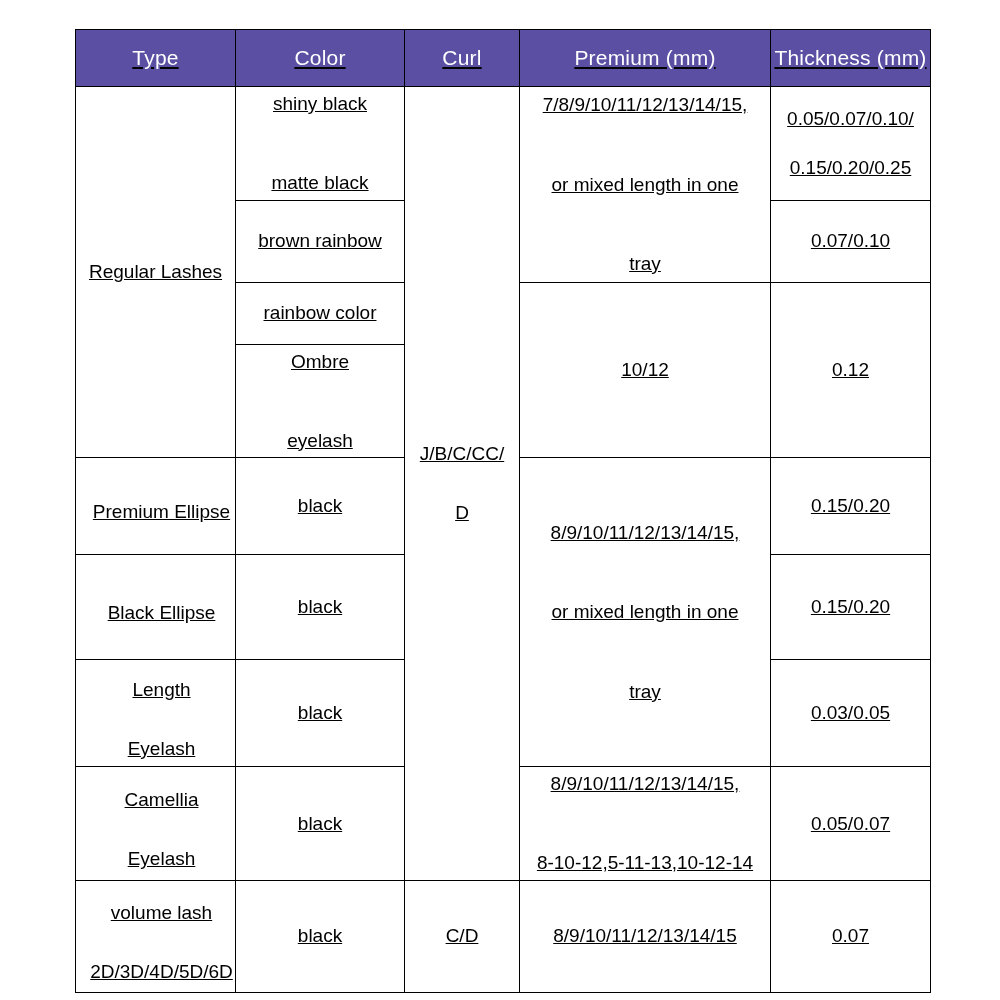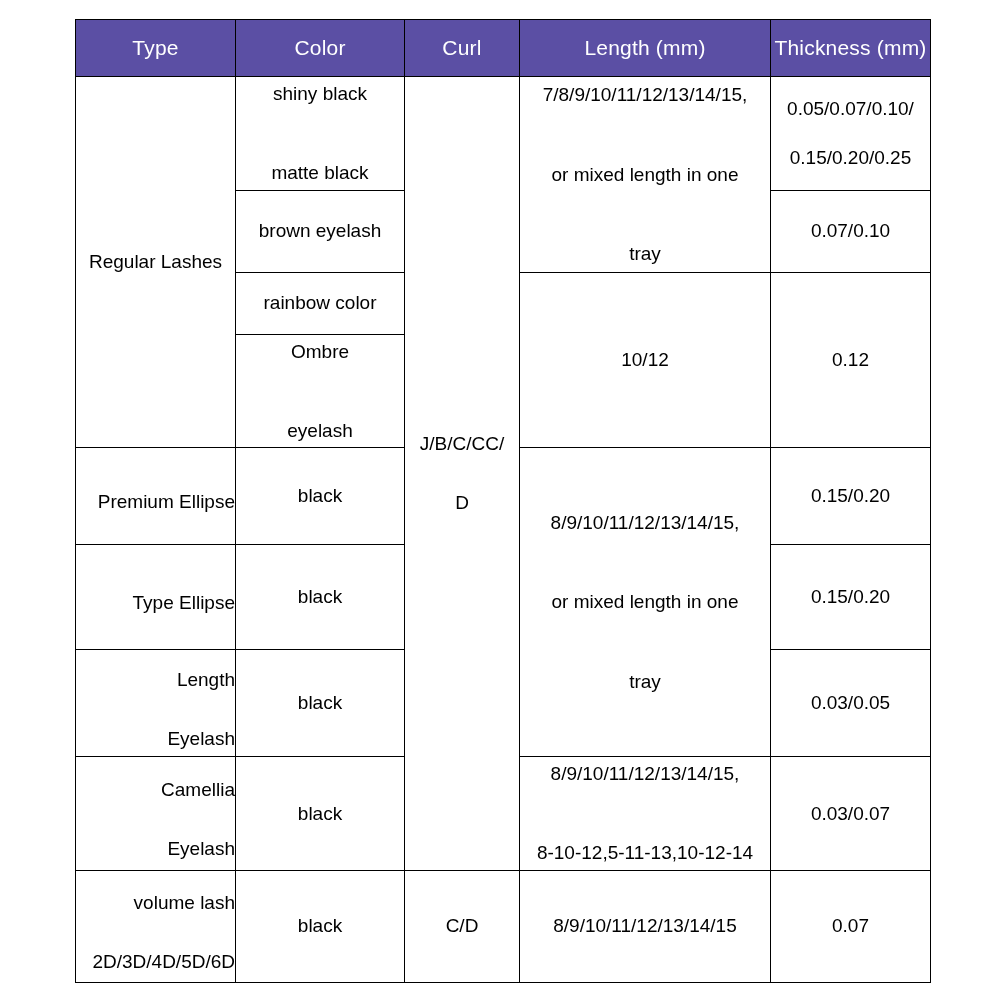--- a/index.html
+++ b/index.html
@@ -17,26 +17,27 @@
   }
   #page {
     position: relative;
     width: 1000px;
     height: 1000px;
     background: #ffffff;
   }
   table.spec-table {
     position: absolute;
     left: 75px;
-    top: 19px;
+    top: 29px;
     width: 855px;
     height: 946px;
     border-collapse: collapse;
     table-layout: fixed;
     background: #ffffff;
+    text-decoration: underline;
   }
   table.spec-table th,
   table.spec-table td {
     border: 1px solid #000000;
     padding: 0;
     vertical-align: middle;
     text-align: center;
     font-weight: normal;
   }
   thead th {
@@ -64,21 +65,21 @@
     display: block;
     width: 100%;
     box-sizing: border-box;
   }
   .top-left {
     vertical-align: top;
     text-align: left;
   }
   .top-left .cell {
     padding: 12px 0 0 12px;
-    text-align: right;
+    text-align: center;
   }
   .top-left .cell .ln { display: block; }
   .top-left .cell .ln + .ln { margin-top: 26px; }
 
   .midcenter .cell {
     padding: 0 8px;
   }
   .midcenter .cell .ln { display: block; }
   .midcenter .cell .ln + .ln { margin-top: 22px; }
 
@@ -100,21 +101,21 @@
       <col class="c-curl">
       <col class="c-length">
       <col class="c-thickness">
     </colgroup>
 
     <thead>
       <tr>
         <th>Type</th>
         <th>Color</th>
         <th>Curl</th>
-        <th>Length (mm)</th>
+        <th>Premium (mm)</th>
         <th>Thickness (mm)</th>
       </tr>
     </thead>
 
     <tbody>
 
       <tr style="height:105px;">
         <td rowspan="4" class="midcenter">
           <span class="cell">
               <span class="ln">Regular Lashes</span>
@@ -143,21 +144,21 @@
           <span class="cell">
             <span class="ln">0.05/0.07/0.10/</span>
             <span class="ln">0.15/0.20/0.25</span>
           </span>
         </td>
       </tr>
 
       <tr style="height:82px;">
         <td class="midcenter">
           <span class="cell">
-              <span class="ln">brown   eyelash</span>
+              <span class="ln">brown   rainbow</span>
             </span>
         </td>
         <td class="midcenter">
           <span class="cell">
               <span class="ln">0.07/0.10</span>
             </span>
         </td>
       </tr>
 
       <tr style="height:62px;">
@@ -208,21 +209,21 @@
         <td class="midcenter">
           <span class="cell">
               <span class="ln">0.15/0.20</span>
             </span>
         </td>
       </tr>
 
       <tr style="height:105px;">
         <td class="top-left">
           <span class="cell">
-              <span class="ln">Type Ellipse</span>
+              <span class="ln">Black Ellipse</span>
             </span>
         </td>
         <td class="midcenter">
           <span class="cell">
               <span class="ln">black</span>
             </span>
         </td>
         <td class="midcenter">
           <span class="cell">
               <span class="ln">0.15/0.20</span>
@@ -262,21 +263,21 @@
             </span>
         </td>
         <td class="midcenter wide-gap">
           <span class="cell">
             <span class="ln">8/9/10/11/12/13/14/15,</span>
             <span class="ln">8-10-12,5-11-13,10-12-14</span>
           </span>
         </td>
         <td class="midcenter">
           <span class="cell">
-              <span class="ln">0.03/0.07</span>
+              <span class="ln">0.05/0.07</span>
             </span>
         </td>
       </tr>
 
       <tr style="height:112px;">
         <td class="top-left">
           <span class="cell">
             <span class="ln">volume lash</span>
             <span class="ln">2D/3D/4D/5D/6D</span>
           </span>

